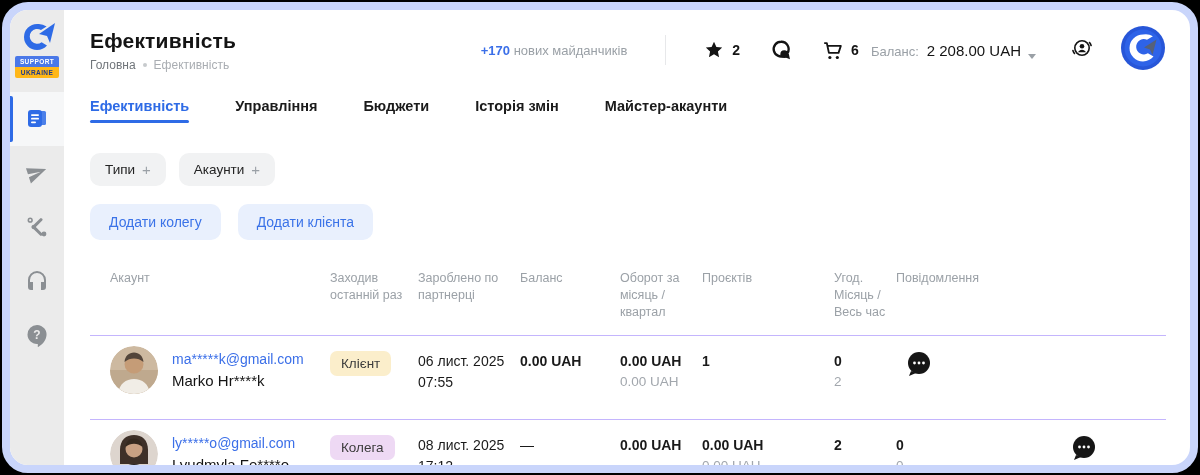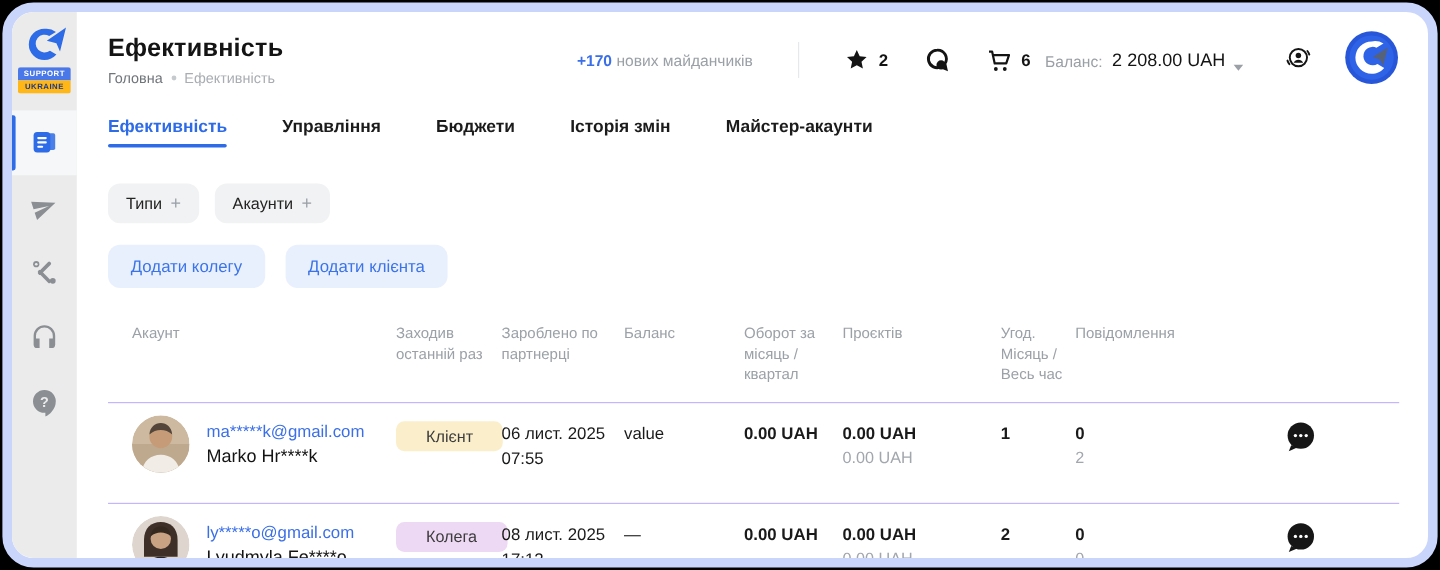--- a/index.html
+++ b/index.html
@@ -58,21 +58,21 @@
   .thead > div { padding-right:10px; }
   .trow { border-top:1px solid #c4b5fd; height:84px; align-items:start; }
   .trow:last-child { border-bottom:1px solid #f0f1f2; }
   .cell { padding-top:17px; font-size:14px; color:#1a1a1a; }
   .cell .bold { font-weight:700; }
   .cell .sub { color:#a2a7ad; font-weight:400; margin-top:5px; font-size:13.5px; }
   .acct { display:flex; align-items:center; gap:14px; padding-top:10px; }
   .avatar { width:48px; height:48px; border-radius:50%; overflow:hidden; flex-shrink:0; }
   .acct-email { font-size:14px; color:#3b6fe8; cursor:pointer; }
   .acct-name { font-size:15px; color:#141414; margin-top:5px; }
-  .type-badge { display:inline-block; font-size:13.5px; color:#3c3c3c; border-radius:7px; padding:5px 25px; margin-top:-2px; }
+  .type-badge { display:inline-block; font-size:13.5px; color:#3c3c3c; border-radius:7px; padding:5px 11px; margin-top:-2px; }
   .date-cell div+div { margin-top:5px; }
   .msg-cell { padding-left:8px; padding-top:13px; cursor:pointer; }
 </style>
 </head>
 <body>
 
 <div class="frame">
 
   <div class="sidebar">
     <div class="logo-block">
@@ -248,21 +248,20 @@
             <div class="acct-name">Marko Hr****k</div>
           </div>
         </div>
         <div class="cell">
           <span class="type-badge" style="background-color: rgb(251, 238, 203);">Клієнт</span>
         </div>
         <div class="cell date-cell">
           <div>06 лист. 2025</div>
           <div>07:55</div>
         </div>
-        <div class="cell">value</div>
         <div class="cell bold" style="font-weight:700">0.00 UAH</div>
         <div class="cell">
           <div class="bold">0.00 UAH</div>
           <div class="sub">0.00 UAH</div>
         </div>
         <div class="cell bold" style="font-weight:700">1</div>
         <div class="cell">
           <div class="bold">0</div>
           <div class="sub">2</div>
         </div>

